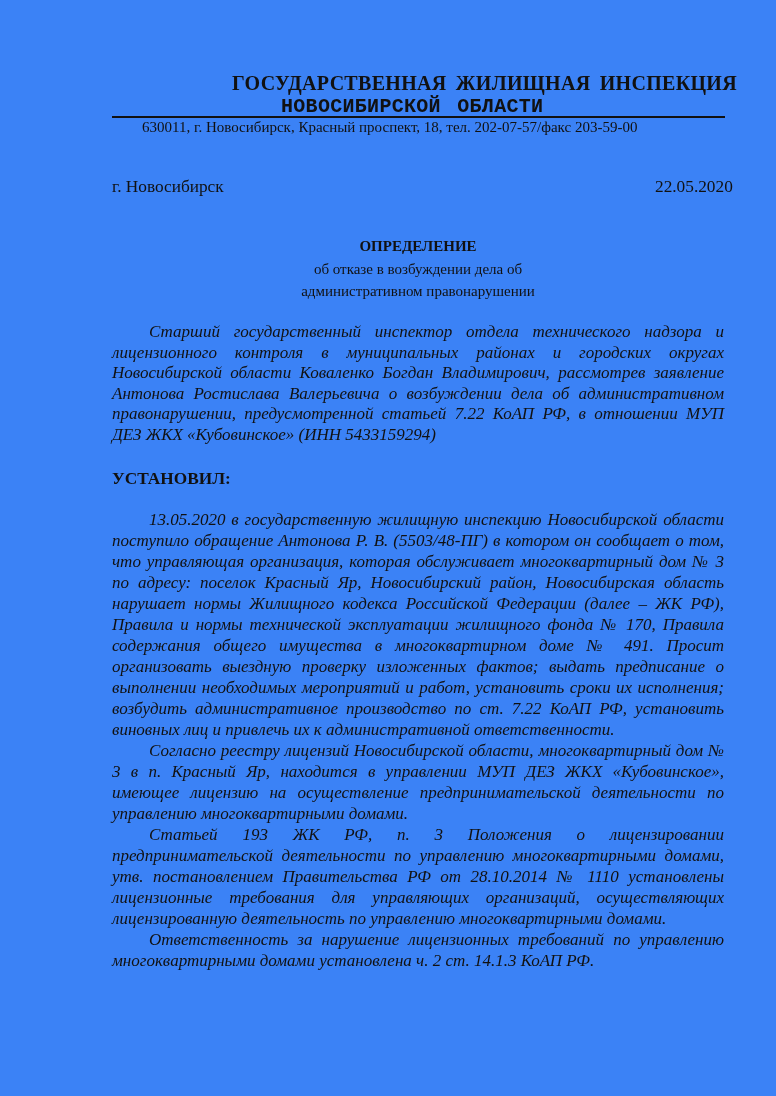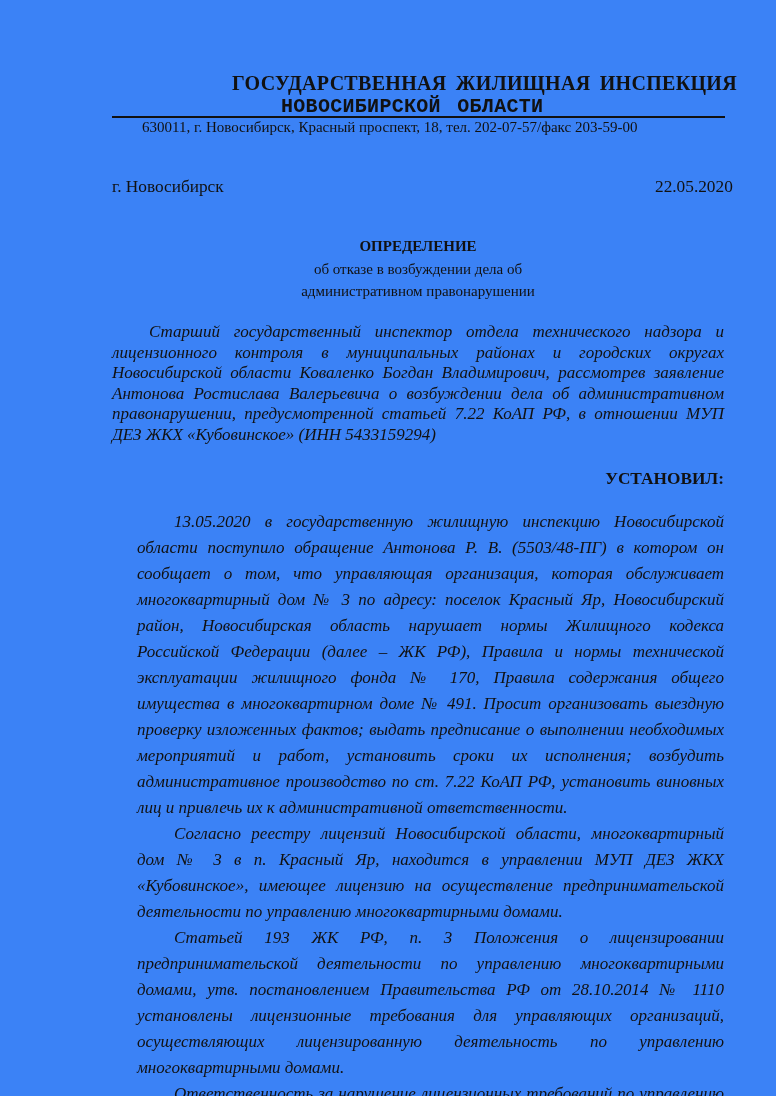--- a/index.html
+++ b/index.html
@@ -86,26 +86,26 @@
     .para-block p {
       margin: 0;
       text-indent: 37px;
     }
     .intro { top: 322px; }
     .section-title {
       position: absolute;
       left: 112px;
       width: 612px;
       top: 469px;
-      text-align: right;
+      text-align: left;
       font-weight: bold;
       font-size: 17.3px;
     }
     .findings { top: 509px; }
-    .findings p { line-height: 26px; margin-left: 25px; }
+    .findings p { line-height: 21px; }
   </style>
 </head>
 <body>
 
 <div class="page">
 
   <div class="header-title ht1">ГОСУДАРСТВЕННАЯ ЖИЛИЩНАЯ ИНСПЕКЦИЯ</div>
   <div class="header-title ht2">НОВОСИБИРСКОЙ ОБЛАСТИ</div>
   <div class="header-rule"></div>
   <div class="header-address">630011, г. Новосибирск, Красный проспект, 18, тел. 202-07-57/факс 203-59-00</div>

